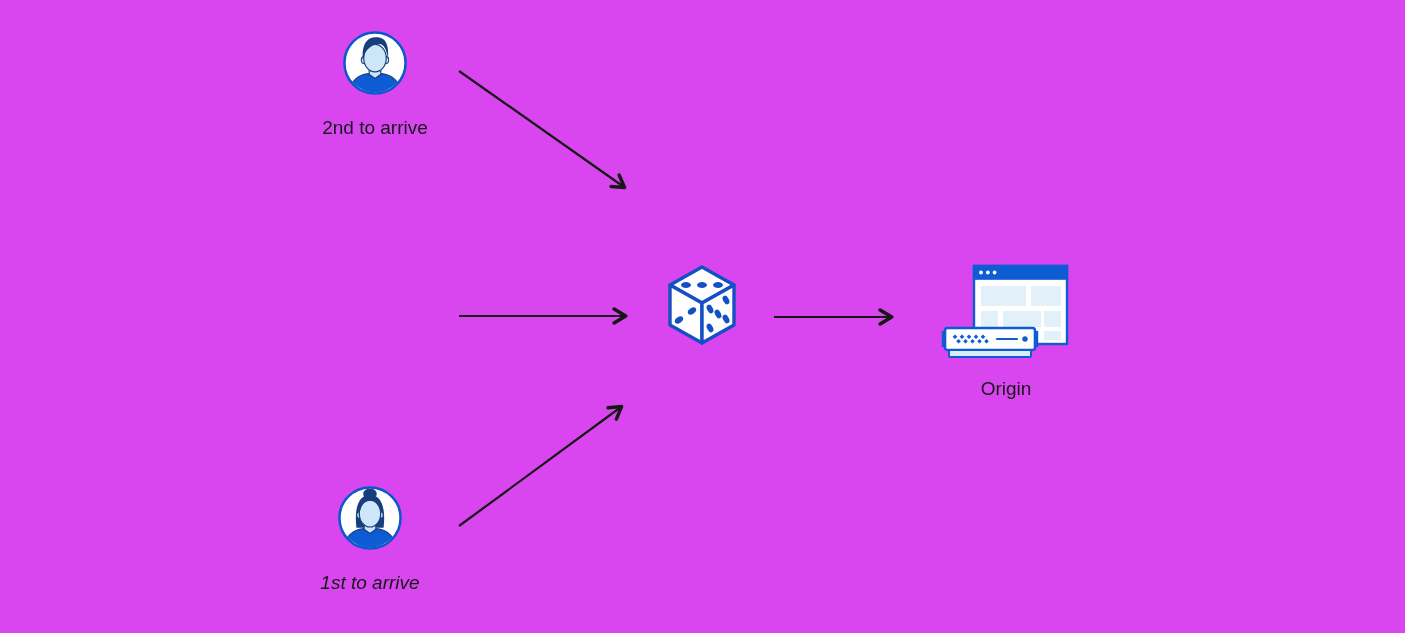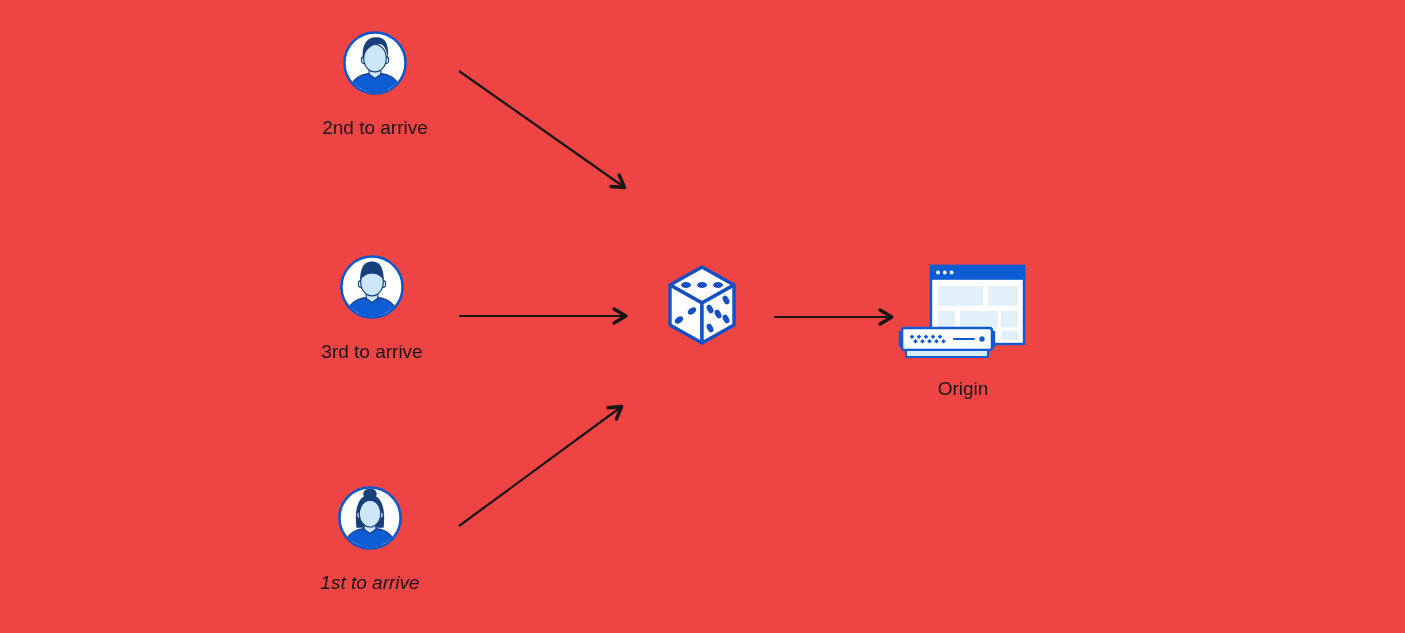--- a/index.html
+++ b/index.html
@@ -1,20 +1,20 @@
 <!DOCTYPE html>
 <html><head>
 <meta charset="utf-8">
 <style>
   html, body { margin: 0; padding: 0; background: #ffffff; }
   .canvas {
     position: relative;
     width: 1405px;
     height: 633px;
-    background: #ef4444;
+    background: #d946ef;
     overflow: hidden;
     font-family: "Liberation Sans", sans-serif;
   }
   .node {
     position: absolute;
     width: 220px;
     display: flex;
     flex-direction: column;
     align-items: center;
   }
@@ -64,39 +64,20 @@
         <path d="M5,70 C7,52 18,46 27,45 L34,50 L41,45 C50,46 61,52 63,70 Z" fill="#0d5cd4" stroke="#173f7e" stroke-width="1.3"></path>
         <ellipse cx="22.5" cy="31" rx="2.6" ry="3.6" fill="#cde7f8" stroke="#173f7e" stroke-width="1.1"></ellipse>
         <ellipse cx="45.5" cy="31" rx="2.6" ry="3.6" fill="#cde7f8" stroke="#173f7e" stroke-width="1.1"></ellipse>
         <ellipse cx="34" cy="29" rx="11.6" ry="14.2" fill="#cde7f8" stroke="#173f7e" stroke-width="1.2"></ellipse>
         <path d="M21.5,31 C20,13 27,7.5 35,7.5 C45,7.5 48.5,14 47.5,31 C46.5,22 44,16.5 40.5,15 C36.5,13.5 32,15.5 28,18.5 C24.5,21.5 22.5,25.5 21.5,31 Z" fill="#173f7e"></path>
       </g>
     </svg>
     <div class="node-label">2nd to arrive</div>
   </div>
 
-  <div class="node" style="left:262px; top:254px;">
-    <svg width="66" height="66" viewBox="0 0 68 68">
-      <defs>
-          <clipPath id="clipB">
-            <circle cx="34" cy="34" r="30.4"></circle>
-          </clipPath>
-        </defs>
-      <circle cx="34" cy="34" r="31.5" fill="#ffffff" stroke="#0b57cc" stroke-width="2.6"></circle>
-      <g clip-path="url(#clipB)">
-        <rect x="28" y="32" width="12" height="18" fill="#cde7f8" stroke="#173f7e" stroke-width="1.2"></rect>
-        <path d="M5,70 C7,52 18,46 27,45 L34,50 L41,45 C50,46 61,52 63,70 Z" fill="#0d5cd4" stroke="#173f7e" stroke-width="1.3"></path>
-        <ellipse cx="22.5" cy="31" rx="2.6" ry="3.6" fill="#cde7f8" stroke="#173f7e" stroke-width="1.1"></ellipse>
-        <ellipse cx="45.5" cy="31" rx="2.6" ry="3.6" fill="#cde7f8" stroke="#173f7e" stroke-width="1.1"></ellipse>
-        <ellipse cx="34" cy="29" rx="11.6" ry="14.2" fill="#cde7f8" stroke="#173f7e" stroke-width="1.2"></ellipse>
-        <path d="M21.8,27 C22,11 28,7.8 34,7.8 C40,7.8 46,11 46.2,27 C41.5,21.2 38,20.4 34,20.4 C30,20.4 26.5,21.2 21.8,27 Z" fill="#173f7e"></path>
-      </g>
-    </svg>
-    <div class="node-label">3rd to arrive</div>
-  </div>
 
   <div class="node" style="left:260px; top:485px;font-style:italic;">
     <svg width="66" height="66" viewBox="0 0 68 68">
       <defs>
           <clipPath id="clipC">
             <circle cx="34" cy="34" r="30.4"></circle>
           </clipPath>
         </defs>
       <circle cx="34" cy="34" r="31.5" fill="#ffffff" stroke="#0b57cc" stroke-width="2.6"></circle>
       <g clip-path="url(#clipC)">
@@ -126,21 +107,21 @@
       <ellipse cx="26" cy="47" rx="4.6" ry="2.9" transform="rotate(-35 26 47)"></ellipse>
       <ellipse cx="13" cy="56" rx="4.6" ry="2.9" transform="rotate(-35 13 56)"></ellipse>
       <ellipse cx="44" cy="45" rx="4.6" ry="2.9" transform="rotate(62 44 45)"></ellipse>
       <ellipse cx="60" cy="36" rx="4.6" ry="2.9" transform="rotate(62 60 36)"></ellipse>
       <ellipse cx="52" cy="50" rx="4.6" ry="2.9" transform="rotate(62 52 50)"></ellipse>
       <ellipse cx="44" cy="64" rx="4.6" ry="2.9" transform="rotate(62 44 64)"></ellipse>
       <ellipse cx="60" cy="55" rx="4.6" ry="2.9" transform="rotate(62 60 55)"></ellipse>
     </g>
   </svg>
 
-  <div class="node" style="left:853px; top:262px;">
+  <div class="node" style="left:896px; top:262px;">
     <svg width="130" height="100" viewBox="0 0 130 100">
       <g>
         <rect x="33" y="4" width="93" height="78" fill="#ffffff" stroke="#0d5cd4" stroke-width="2.4"></rect>
         <rect x="31.8" y="2.8" width="95.4" height="15" fill="#0d5cd4"></rect>
         <circle cx="40" cy="10.5" r="1.9" fill="#ffffff"></circle>
         <circle cx="46.8" cy="10.5" r="1.9" fill="#ffffff"></circle>
         <circle cx="53.6" cy="10.5" r="1.9" fill="#ffffff"></circle>
         <g fill="#e2f0fa">
           <rect x="40" y="24" width="45" height="20"></rect>
           <rect x="90" y="24" width="30" height="20"></rect>

